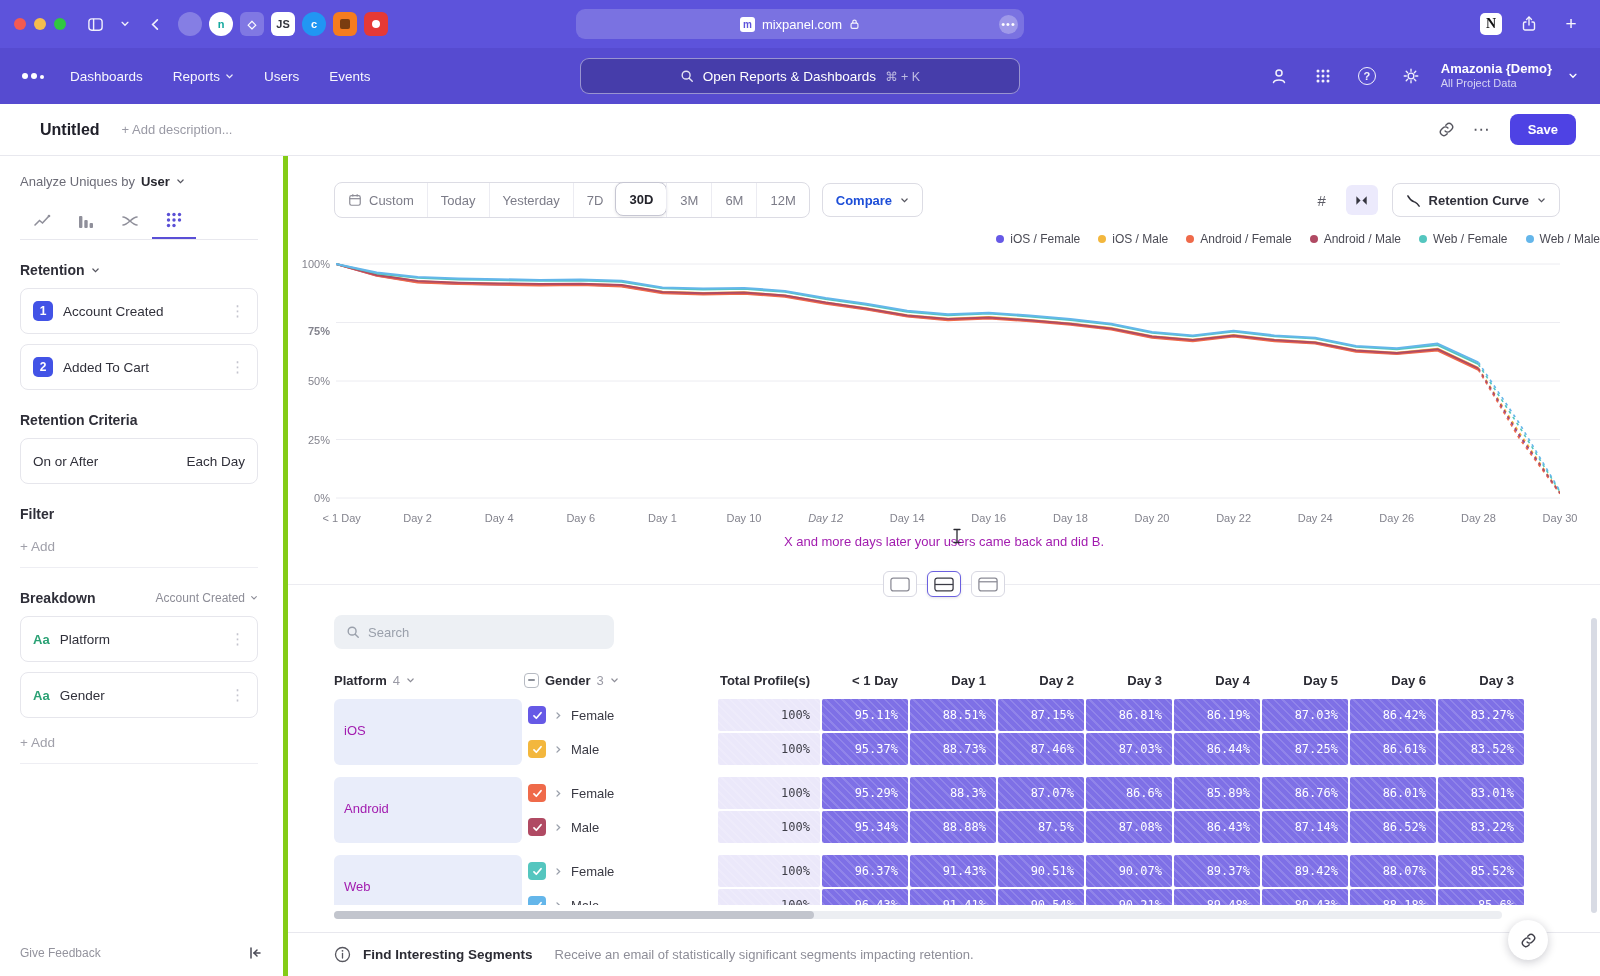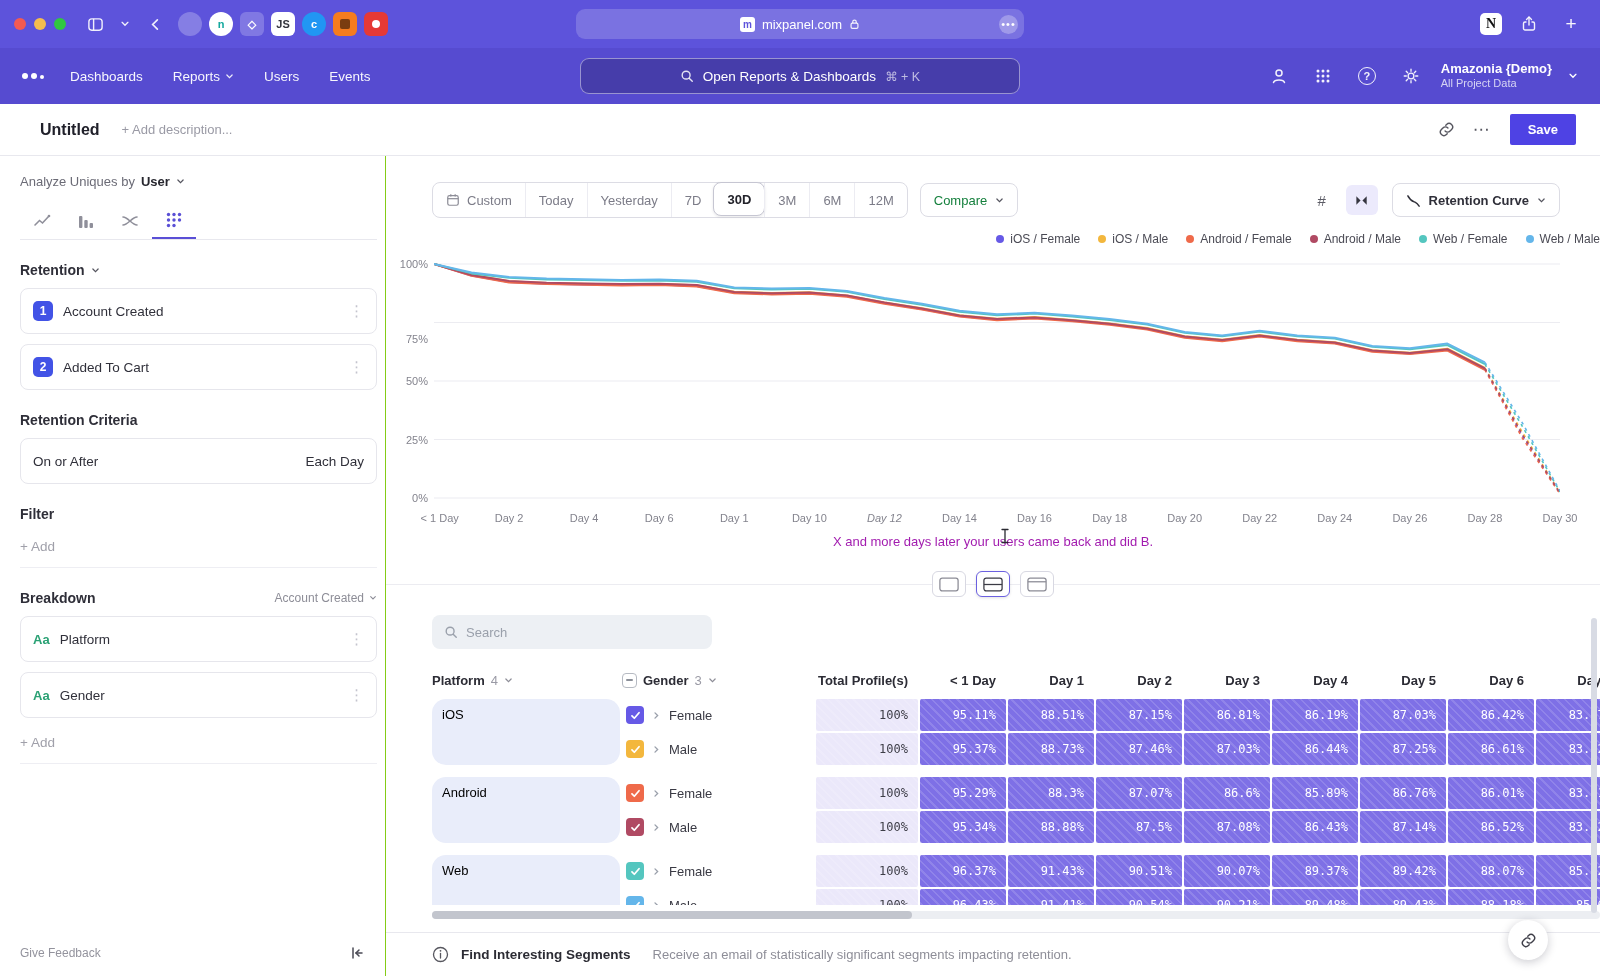--- a/index.html
+++ b/index.html
@@ -55,28 +55,28 @@
   .project .p-name { font-size:13px; font-weight:700; }
   .project .p-sub { font-size:11px; color:rgba(255,255,255,0.75); }
 
   
   .report-bar { height:52px; background:#fff; border-bottom:1px solid #e8e8ee; display:flex;
     align-items:center; padding:0 24px 0 40px; }
   .report-title { font-size:16px; font-weight:700; color:#20202a; }
   .report-desc { font-size:13px; color:#9a9aa5; margin-left:22px; }
   .report-actions { margin-left:auto; display:flex; align-items:center; gap:18px; color:#56565f; }
   .save-btn { background:#4e42e4; color:#fff; font-size:13px; font-weight:600; border:none;
-    border-radius:2px; padding:8px 18px; cursor:pointer; }
+    border-radius:8px; padding:8px 18px; cursor:pointer; }
 
   
   .workspace { display:flex; height:820px; }
 
   
-  .sidebar { width:386px; border-right:1px solid #84cc16; position:relative;
-    padding:18px 8px 0 20px; flex:none; }
+  .sidebar { width:288px; border-right:5px solid #84cc16; position:relative;
+    padding:18px 25px 0 20px; flex:none; }
   .analyze-row { font-size:13px; color:#6b6b76; display:flex; align-items:center; gap:6px; }
   .analyze-row .val { color:#26262e; font-weight:700; }
   .side-tabs { display:flex; margin-top:14px; border-bottom:1px solid #e8e8ee; }
   .side-tab { width:44px; height:36px; display:flex; align-items:center; justify-content:center;
     color:#8f8f9a; }
   .side-tab.active { color:#5a4fd6; border-bottom:2px solid #5a4fd6; }
   .side-heading { font-size:14px; font-weight:700; color:#2e2e38; margin-top:22px;
     display:flex; align-items:center; gap:6px; }
   .side-heading .right-lbl { margin-left:auto; font-size:12px; font-weight:400; color:#8d8d97;
     display:flex; align-items:center; gap:5px; }
@@ -152,22 +152,22 @@
   .th { height:30px; display:flex; align-items:center; gap:6px; font-size:13px; font-weight:700;
     color:#2c2c35; }
   .th .count { color:#9a9aa5; font-weight:400; }
   .th.num { justify-content:flex-end; padding-right:10px; }
   .cb-ind { width:15px; height:15px; border:1.5px solid #b6bac2; border-radius:4px; display:flex;
     align-items:center; justify-content:center; background:#fff; }
   .cb-ind .dash { width:7px; height:2px; background:#8b8f98; border-radius:1px; }
 
   .rows-clip { height:206px; overflow:hidden; margin-top:4px; }
   .tgroup { row-gap:2px; grid-auto-rows:32px; margin-bottom:12px; }
-  .cell-platform { background:#e9edfa; grid-row:1 / span 2; padding:8px 10px; font-size:13px;
-    color:#000000; border-radius:14px; }
+  .cell-platform { background:#e9edfa; grid-row:1 / span 2; padding:24px 10px; font-size:13px;
+    color:#a21caf; border-radius:6px; }
   .cell-gender { background:#fff; display:flex; align-items:center; gap:8px; padding-left:4px;
     font-size:13px; color:#3a3a44; }
   .cb { width:18px; height:18px; border-radius:4px; display:flex; align-items:center;
     justify-content:center; flex:none; }
   .chev-r { color:#9aa0ab; display:flex; }
   .cell-total, .cell-val { display:flex; align-items:center; justify-content:flex-end;
     padding-right:10px; font-family:"DejaVu Sans Mono", monospace; font-size:12px;
     border-radius:2px;
     background-image:repeating-linear-gradient(45deg, rgba(255,255,255,0.14) 0px,
       rgba(255,255,255,0.14) 1.5px, transparent 1.5px, transparent 6px); }
@@ -486,21 +486,21 @@
             <div class="seg-item">
               <span>3M</span>
             </div>
             <div class="seg-item">
               <span>6M</span>
             </div>
             <div class="seg-item">
               <span>12M</span>
             </div>
           </div>
-        <button class="toolbtn" style="font-weight:400;color:#15803d;">
+        <button class="toolbtn" style="font-weight:700;color:#1d4ed8;">
           <span>Compare</span>
           <svg width="9" height="9" viewBox="0 0 12 12" fill="none" stroke="#55555f" stroke-width="1.6" stroke-linecap="round">
               <polyline points="2.5,4 6,7.5 9.5,4"></polyline>
             </svg>
         </button>
         <div class="right-controls">
           <button class="icon-btn">#</button>
           <button class="icon-btn active">
             <svg width="15" height="15" viewBox="0 0 16 16" fill="currentColor">
                 <path d="M2.5 3.5 L7 8 L2.5 12.5 Z"></path>
@@ -544,21 +544,21 @@
             <span class="legend-dot" style="background: rgb(100, 182, 234);"></span>
             <span>Web / Male</span>
           </div>
         </div>
 
       <div class="chart-area">
         <div class="y-axis" id="y-axis">
             <div class="y-lbl" style="top: 236px;">0%</div>
             <div class="y-lbl" style="top: 177.5px;">25%</div>
             <div class="y-lbl" style="top: 119px;">50%</div>
-            <div class="y-lbl" style="top: 77px;">75%</div>
+            <div class="y-lbl" style="top: 69px; font-weight: bold;">75%</div>
             <div class="y-lbl" style="top: 2px;">100%</div>
           </div>
         <div class="plot">
           <svg id="chart-svg" viewBox="0 0 1000 250" preserveAspectRatio="none">
               <line x1="0" x2="1000" y1="242" y2="242" class="gridline" vector-effect="non-scaling-stroke"></line>
               <line x1="0" x2="1000" y1="183.5" y2="183.5" class="gridline" vector-effect="non-scaling-stroke"></line>
               <line x1="0" x2="1000" y1="125" y2="125" class="gridline" vector-effect="non-scaling-stroke"></line>
               <line x1="0" x2="1000" y1="66.5" y2="66.5" class="gridline" vector-effect="non-scaling-stroke"></line>
               <line x1="0" x2="1000" y1="8" y2="8" class="gridline" vector-effect="non-scaling-stroke"></line>
               <polyline points="0.0,8.0 33.3,19.5 66.7,26.0 100.0,27.7 133.3,28.4 166.7,29.1 200.0,28.6 233.3,30.0 266.7,36.5 300.0,37.7 333.3,37.0 366.7,40.1 400.0,47.1 433.3,52.9 466.7,59.9 500.0,63.5 533.3,61.8 566.7,64.6 600.0,68.1 633.3,72.8 666.7,81.0 700.0,84.5 733.3,79.8 766.7,84.5 800.0,86.9 833.3,95.0 866.7,97.4 900.0,93.6 933.3,113.1" fill="none" stroke="#6659e6" stroke-width="2" stroke-linejoin="round" vector-effect="non-scaling-stroke"></polyline>

